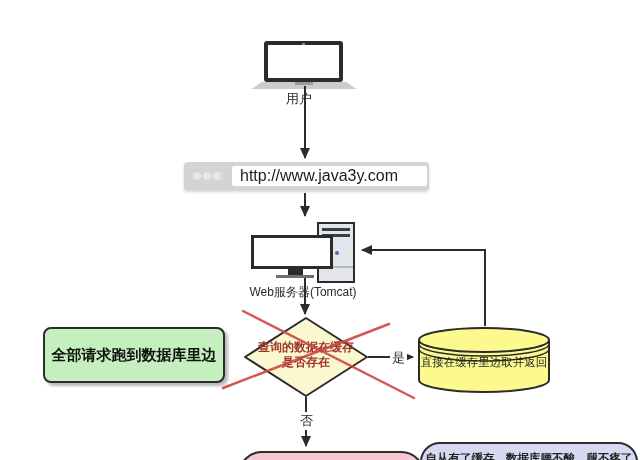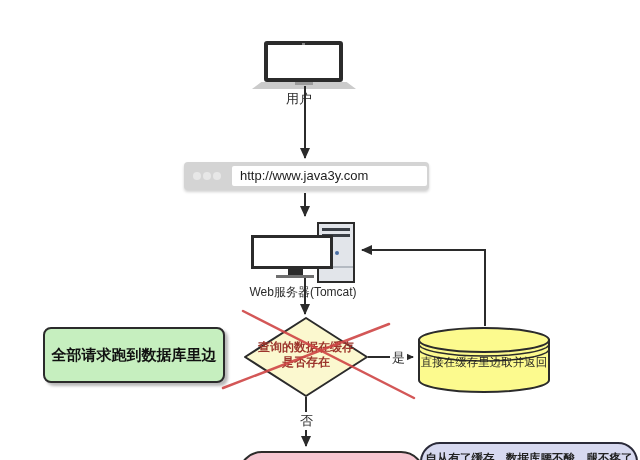--- a/index.html
+++ b/index.html
@@ -11,21 +11,21 @@
                  border:4px solid #2b2b2b;border-radius:3px;z-index:2;}
   .laptop-cam{left:302px;top:43px;width:3px;height:2px;background:#888;z-index:3;}
   .laptop-base{left:252px;top:82px;width:104px;height:7px;background:#cbcbcb;
                clip-path:polygon(9% 0,91% 0,100% 100%,0 100%);z-index:2;}
   .laptop-notch{left:295px;top:82px;width:18px;height:3px;background:#9a9a9a;z-index:3;}
   
   .browser-bar{left:184px;top:162px;width:245px;height:28px;background:#d4d4d4;
                border-radius:4px;z-index:2;box-shadow:0 2px 3px rgba(0,0,0,0.18);}
   .browser-dot{width:8px;height:8px;border-radius:50%;background:#e7e7e7;top:172px;z-index:3;}
   .url-box{left:232px;top:166px;width:195px;height:20px;background:#ffffff;border-radius:2px;
-           z-index:3;font-size:13px;line-height:20px;padding-left:8px;box-sizing:border-box;
+           z-index:3;font-size:16px;line-height:20px;padding-left:8px;box-sizing:border-box;
            color:#1c1c1c;white-space:nowrap;overflow:hidden;}
   
   .tower{left:317px;top:222px;width:38px;height:61px;background:#e2e5ea;
          border:2px solid #2b2b2b;box-sizing:border-box;z-index:2;}
   .tower-slot{position:absolute;left:3px;width:28px;height:3px;background:#3a3f46;}
   .tower-dot{position:absolute;left:16px;top:27px;width:4px;height:4px;border-radius:50%;background:#4a6fa5;}
   .tower-divider{position:absolute;left:0;right:0;bottom:13px;border-top:2px solid #b4bac2;}
   .monitor{left:251px;top:235px;width:82px;height:34px;background:#ffffff;
            border:3px solid #2b2b2b;box-sizing:border-box;z-index:3;}
   .monitor-neck{left:288px;top:269px;width:15px;height:6px;background:#2b2b2b;z-index:3;}

